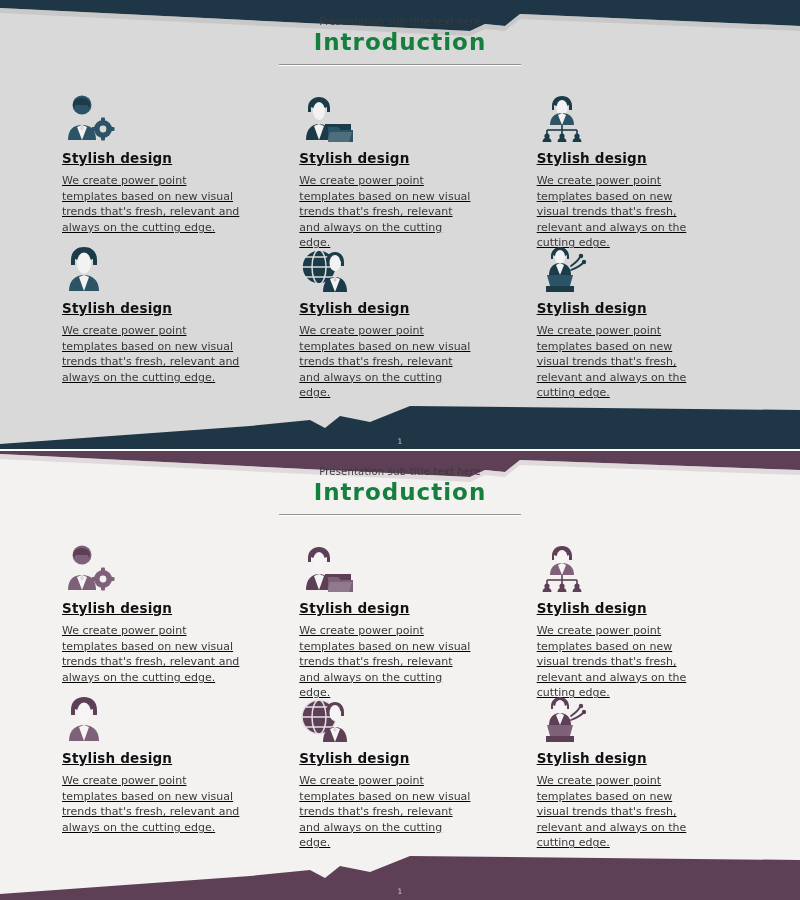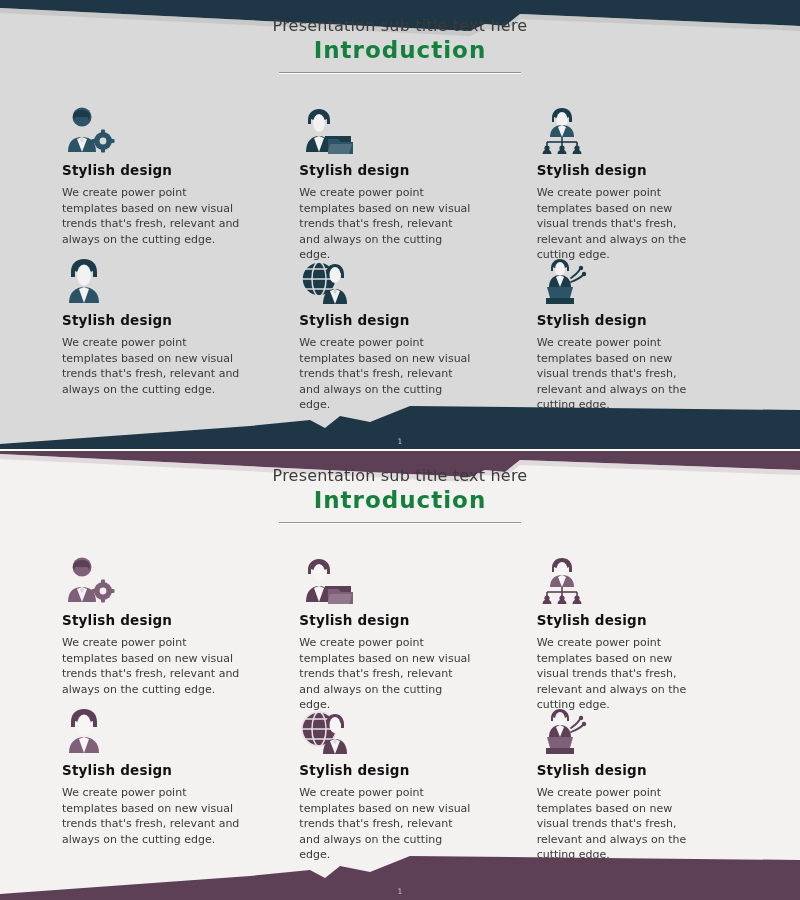--- a/index.html
+++ b/index.html
@@ -25,44 +25,44 @@
   .band{position:absolute;left:0;width:800px;display:block;}
   .band-top{top:0;height:60px;}
   .band-bottom{bottom:0;height:50px;}
 
   
   .header{
     position:absolute;left:0;right:0;top:16px;
     text-align:center;
   }
   .subtitle{
-    font-size:16px;letter-spacing:.2px;color:#3b3b3b;
+    font-size:10px;letter-spacing:.2px;color:#3b3b3b;
     font-family:"DejaVu Sans", sans-serif;
     margin:0 0 2px 0;
   }
   .title{
     font-size:23px;font-weight:700;color:#15803d;
     letter-spacing:1px;margin:0;
     font-family:"DejaVu Sans", sans-serif;
   }
   .title-rule{
     width:242px;height:0;margin:9px auto 0 auto;
     border-top:1px solid #8e8e8e;
     border-bottom:1px solid #ffffff;
   }
   .slide--light .title-rule{border-top-color:#9a8f97;}
 
   
   .grid{
-    position:absolute;left:62px;top:100px;
+    position:absolute;left:62px;top:88px;
     width:690px;
     display:grid;
     grid-template-columns:repeat(3,1fr);
     grid-template-rows:repeat(2,150px);
-    column-gap:22px;row-gap:0;
+    column-gap:22px;row-gap:0;text-decoration:underline;
   }
   .cell{position:relative;}
   .icon-wrap{
     height:56px;display:flex;align-items:flex-end;
     margin-bottom:6px;
   }
   .icon-wrap svg{display:block;}
   .cell-title{
     font-size:13.5px;font-weight:700;color:#111111;
     letter-spacing:.2px;margin:0 0 7px 0;

